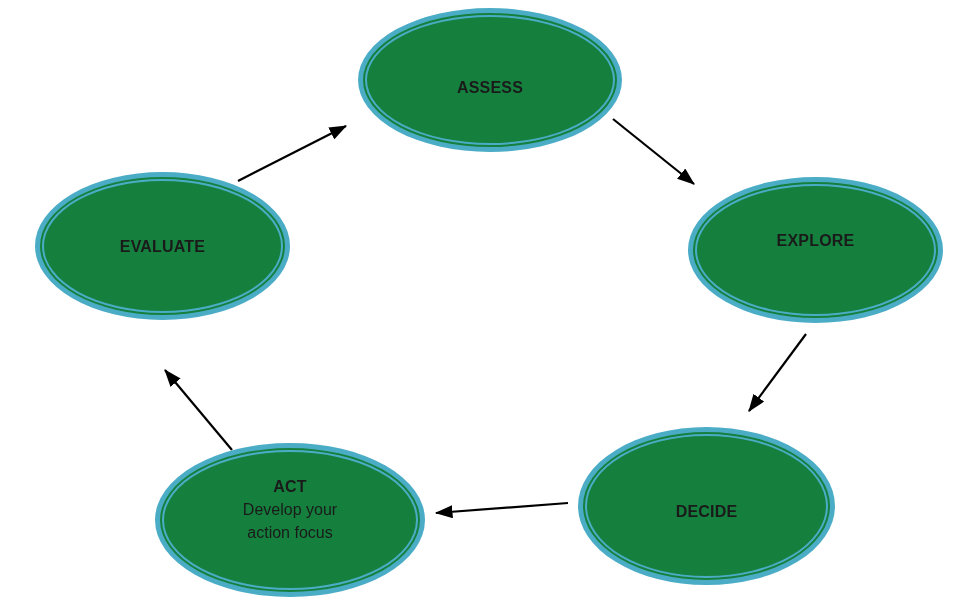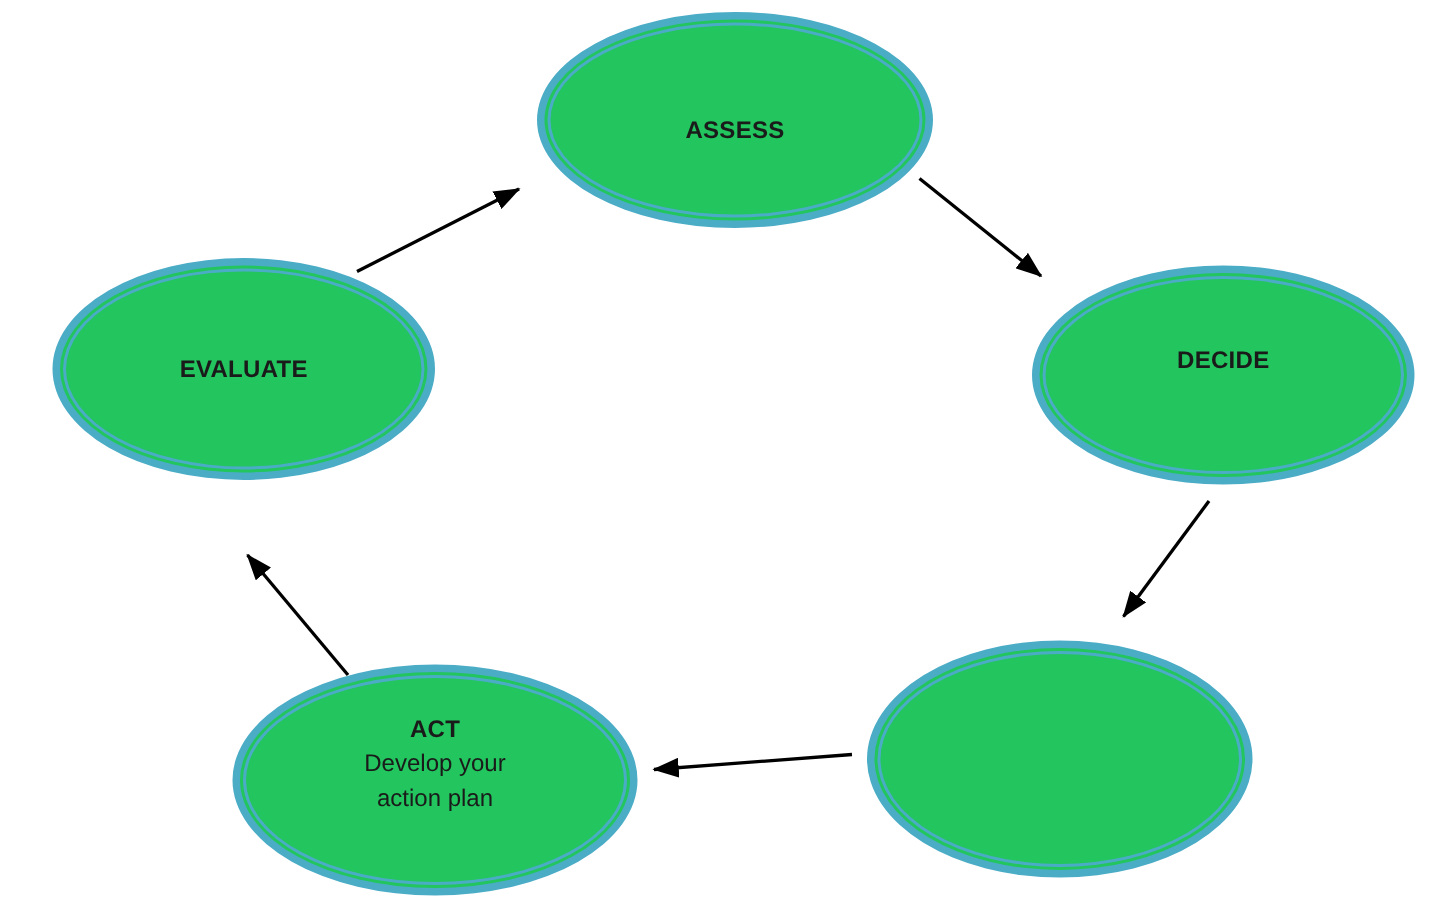--- a/index.html
+++ b/index.html
@@ -16,21 +16,21 @@
     position: absolute;
     left: 0; top: 0;
     width: 970px; height: 606px;
     pointer-events: none;
   }
   .node {
     position: absolute;
     box-sizing: border-box;
     border: 5px solid #4BACC6;
     border-radius: 50%;
-    background: #22c55e;
+    background: #15803d;
   }
   .ring {
     position: absolute;
     inset: 2px;
     border: 2px solid #4BACC6;
     border-radius: 50%;
     display: flex;
     align-items: center;
     justify-content: center;
   }
@@ -70,38 +70,39 @@
     <div class="ring">
       <div class="label" style="padding-top:14px;">
         <div class="title">ASSESS</div>
       </div>
     </div>
   </div>
 
   <div class="node" style="left:688px; top:177px; width:255px; height:146px;">
     <div class="ring">
       <div class="label" style="padding-bottom:20px;">
-        <div class="title">DECIDE</div>
+        <div class="title">EXPLORE</div>
       </div>
     </div>
   </div>
 
   <div class="node" style="left:578px; top:427px; width:257px; height:158px;">
     <div class="ring">
       <div class="label" style="padding-top:10px;">
+        <div class="title">DECIDE</div>
       </div>
     </div>
   </div>
 
   <div class="node" style="left:155px; top:443px; width:270px; height:154px;">
     <div class="ring">
       <div class="label" style="padding-bottom:22px;">
         <div class="title">ACT</div>
         <div class="desc">Develop your
-action plan</div>
+action focus</div>
       </div>
     </div>
   </div>
 
   <div class="node" style="left:35px; top:172px; width:255px; height:148px;">
     <div class="ring">
       <div class="label">
         <div class="title">EVALUATE</div>
       </div>
     </div>

